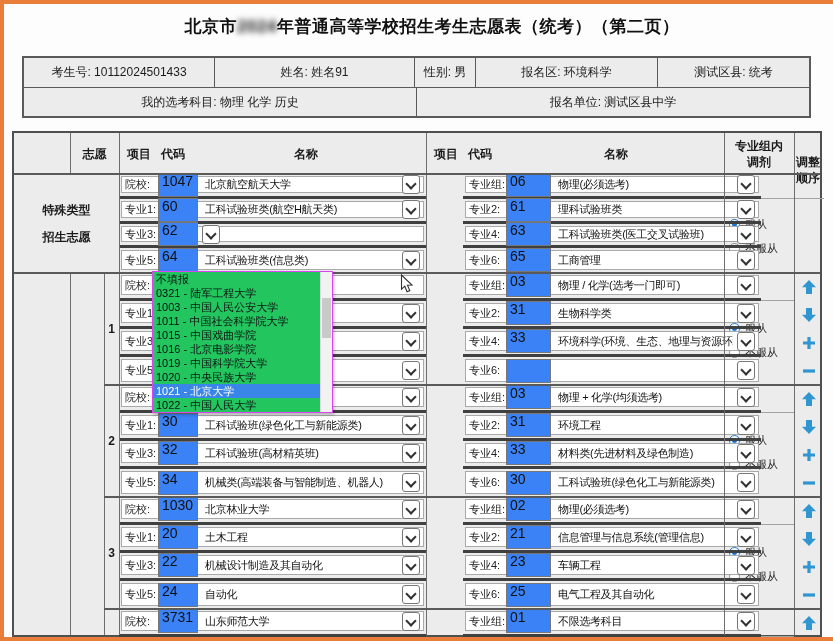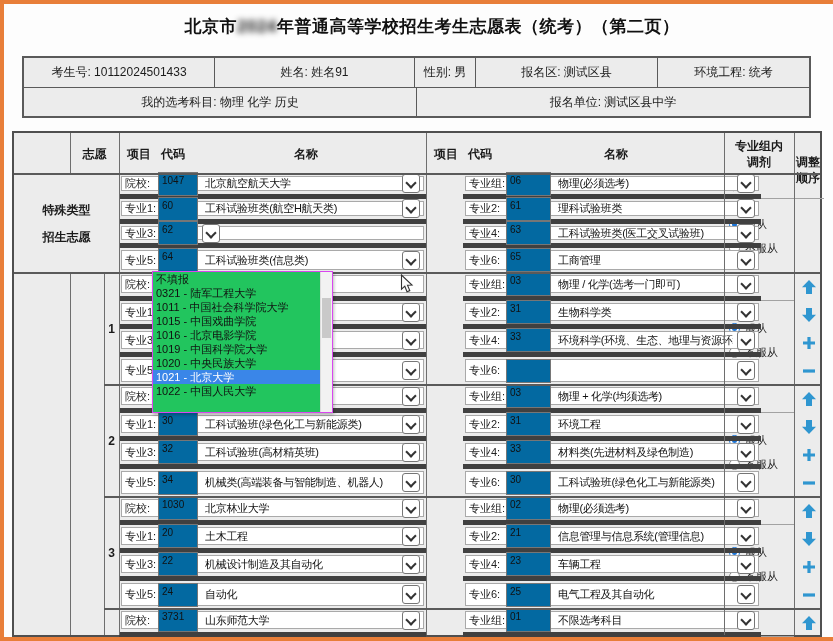--- a/index.html
+++ b/index.html
@@ -16,29 +16,29 @@
          font-size:12px;color:#1b1b1b;box-sizing:border-box;white-space:nowrap;overflow:hidden;}
   .icell:last-child{border-right:none;flex:1;}
   
   .tbl{position:absolute;left:8px;top:127px;width:810px;height:506px;border:2px solid #4f4f4f;background:#ececec;box-sizing:border-box;}
   .vl{position:absolute;width:1px;background:#6e6e6e;z-index:3;}
   .hl{position:absolute;height:2px;background:#5a5a5a;z-index:3;}
   .hcell{position:absolute;display:flex;align-items:center;justify-content:center;flex-direction:column;
          font-size:12px;font-weight:bold;color:#1b1b1b;line-height:16px;}
   .hlabel{position:absolute;font-size:12px;font-weight:bold;color:#1b1b1b;top:13px;}
   
-  .frow{position:absolute;box-sizing:border-box;border-bottom:5px solid #404040;z-index:1;}
+  .frow{position:absolute;box-sizing:border-box;border-bottom:3px solid #404040;z-index:1;}
   .frow.nb{border-bottom:none;}
   .wleft{width:307px;} .wright{width:298px;margin-left:37px;}
   .h28{height:28px;} .h25{height:25px;} .h24{height:24px;}
   .bar{position:absolute;left:2px;right:2px;top:2px;bottom:3px;background:#fff;border:1px solid #a9a9a9;
        display:flex;align-items:center;padding:0 3px;box-sizing:border-box;}
   .lbl{font-size:11px;color:#222;flex:none;white-space:nowrap;overflow:hidden;}
   .wL{width:33px;} .wR{width:37px;}
-  .codebox{flex:none;width:40px;height:24px;border:1px solid #767676;background:#0369a1;font-size:10px;
+  .codebox{flex:none;width:40px;height:24px;border:1px solid #767676;background:#3b82f6;font-size:14px;
            line-height:15px;padding-left:3px;box-sizing:border-box;color:#111;overflow:hidden;}
   .cR{width:45px;}
   .nm{font-size:11px;color:#111;margin-left:7px;white-space:nowrap;overflow:hidden;flex:1;letter-spacing:-0.3px;}
   .chev{flex:none;width:16px;height:17px;border:1px solid #767676;border-radius:3px;background:#fff;
         position:relative;margin-left:4px;}
   .chev i{position:absolute;left:4px;top:4px;width:6px;height:6px;border-left:2px solid #333;border-bottom:2px solid #333;transform:rotate(-45deg);}
   
   .batchcell{position:absolute;display:flex;flex-direction:column;align-items:center;justify-content:center;
              gap:10px;font-size:12px;font-weight:bold;color:#1b1b1b;}
   .numcell{position:absolute;display:flex;align-items:center;justify-content:center;font-size:12px;font-weight:bold;color:#1b1b1b;}
@@ -67,22 +67,22 @@
 
 <div class="page">
 
   <div class="title"><span>北京市</span><span class="blur">2024</span><span>年普通高等学校招生考生志愿表（统考）（第二页）</span></div>
 
   <div class="info">
     <div class="irow b">
       <div class="icell" style="width:191px">考生号: 10112024501433</div>
       <div class="icell" style="width:200px">姓名: 姓名91</div>
       <div class="icell" style="width:61px">性别: 男</div>
-      <div class="icell" style="width:182px">报名区: 测试区县</div>
-      <div class="icell">环境工程: 统考</div>
+      <div class="icell" style="width:182px">报名区: 环境科学</div>
+      <div class="icell">测试区县: 统考</div>
     </div>
     <div class="irow">
       <div class="icell" style="width:393px">我的选考科目: 物理 化学 历史</div>
       <div class="icell">报名单位: 测试区县中学</div>
     </div>
   </div>
 
   <div class="tbl">
 
     <div class="hcell" style="left:56px;top:0;width:49px;height:41px">志愿</div>
@@ -563,20 +563,21 @@
     <div class="hl" style="left:0;right:0;top:139px"></div>
     <div class="hl" style="left:90px;right:0;top:251px"></div>
     <div class="hl" style="left:90px;right:0;top:363px"></div>
     <div class="hl" style="left:90px;right:0;top:475px"></div>
   </div>
 
   <div class="dd">
     <div class="dd-items">
       <div class="dd-item">不填报</div>
       <div class="dd-item">0321 - 陆军工程大学</div>
+      <div class="dd-item">1003 - 中国人民公安大学</div>
       <div class="dd-item">1011 - 中国社会科学院大学</div>
       <div class="dd-item">1015 - 中国戏曲学院</div>
       <div class="dd-item">1016 - 北京电影学院</div>
       <div class="dd-item">1019 - 中国科学院大学</div>
       <div class="dd-item">1020 - 中央民族大学</div>
       <div class="dd-item sel">1021 - 北京大学</div>
       <div class="dd-item">1022 - 中国人民大学</div>
     </div>
     <div class="sb">
       <div class="sb-thumb"></div>

